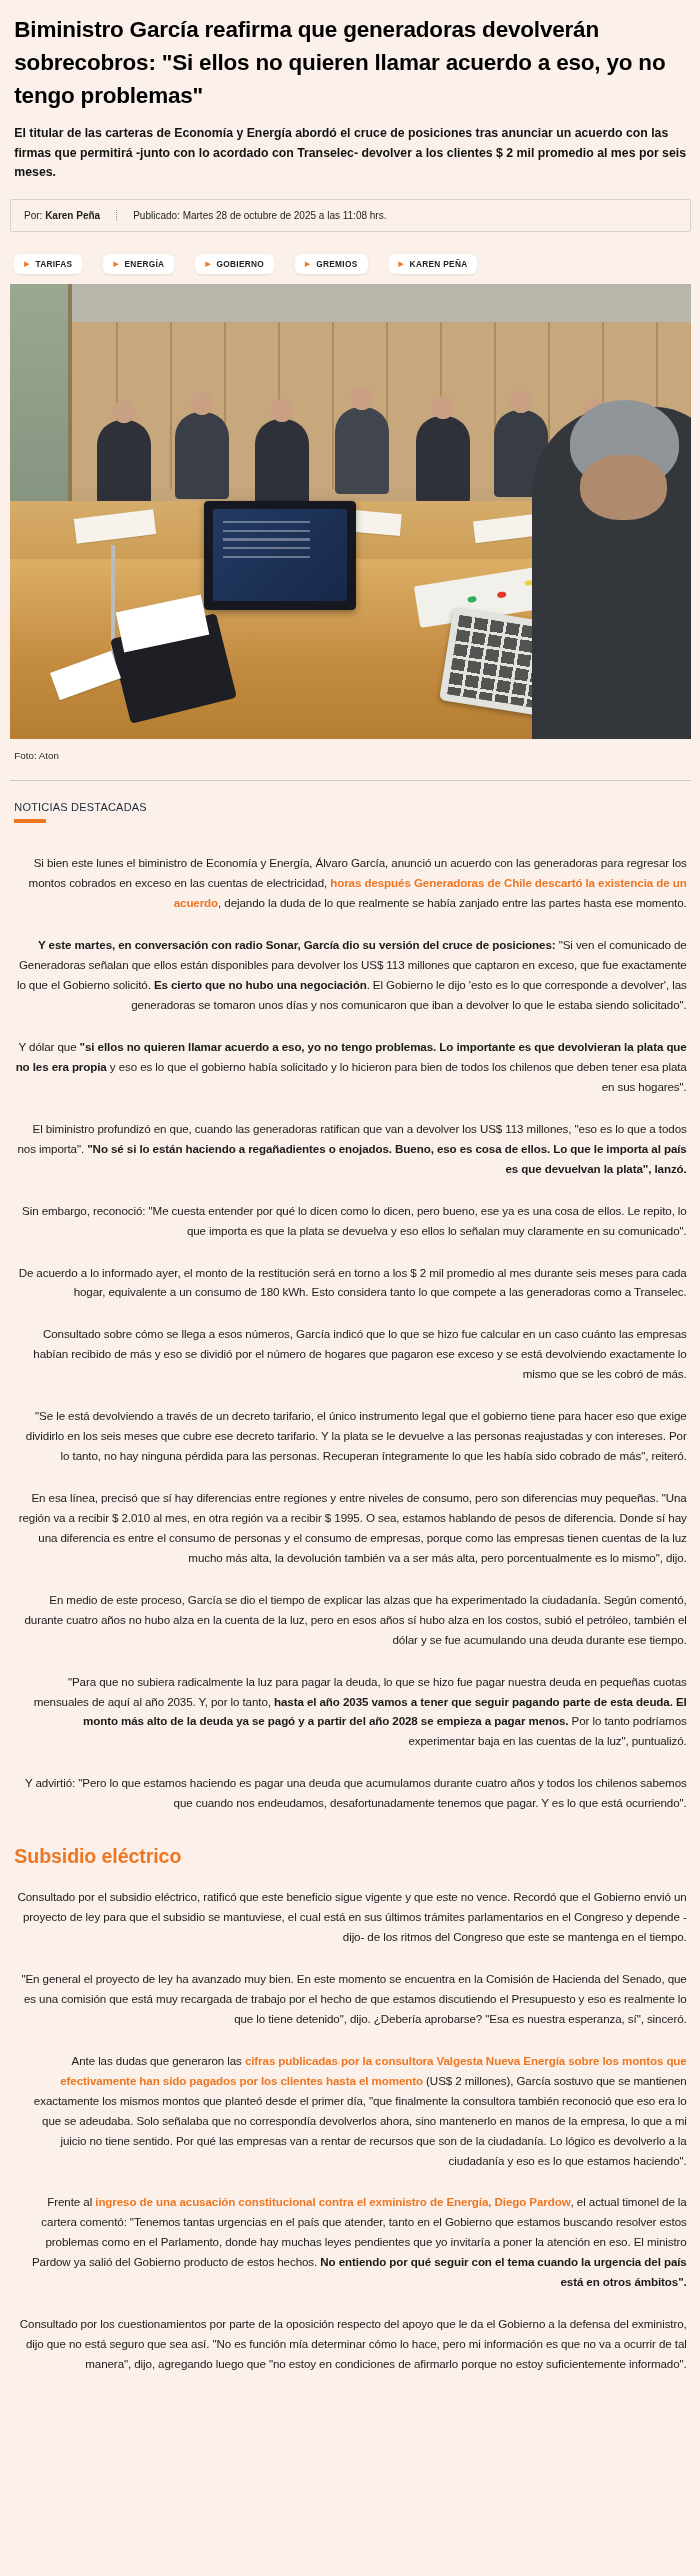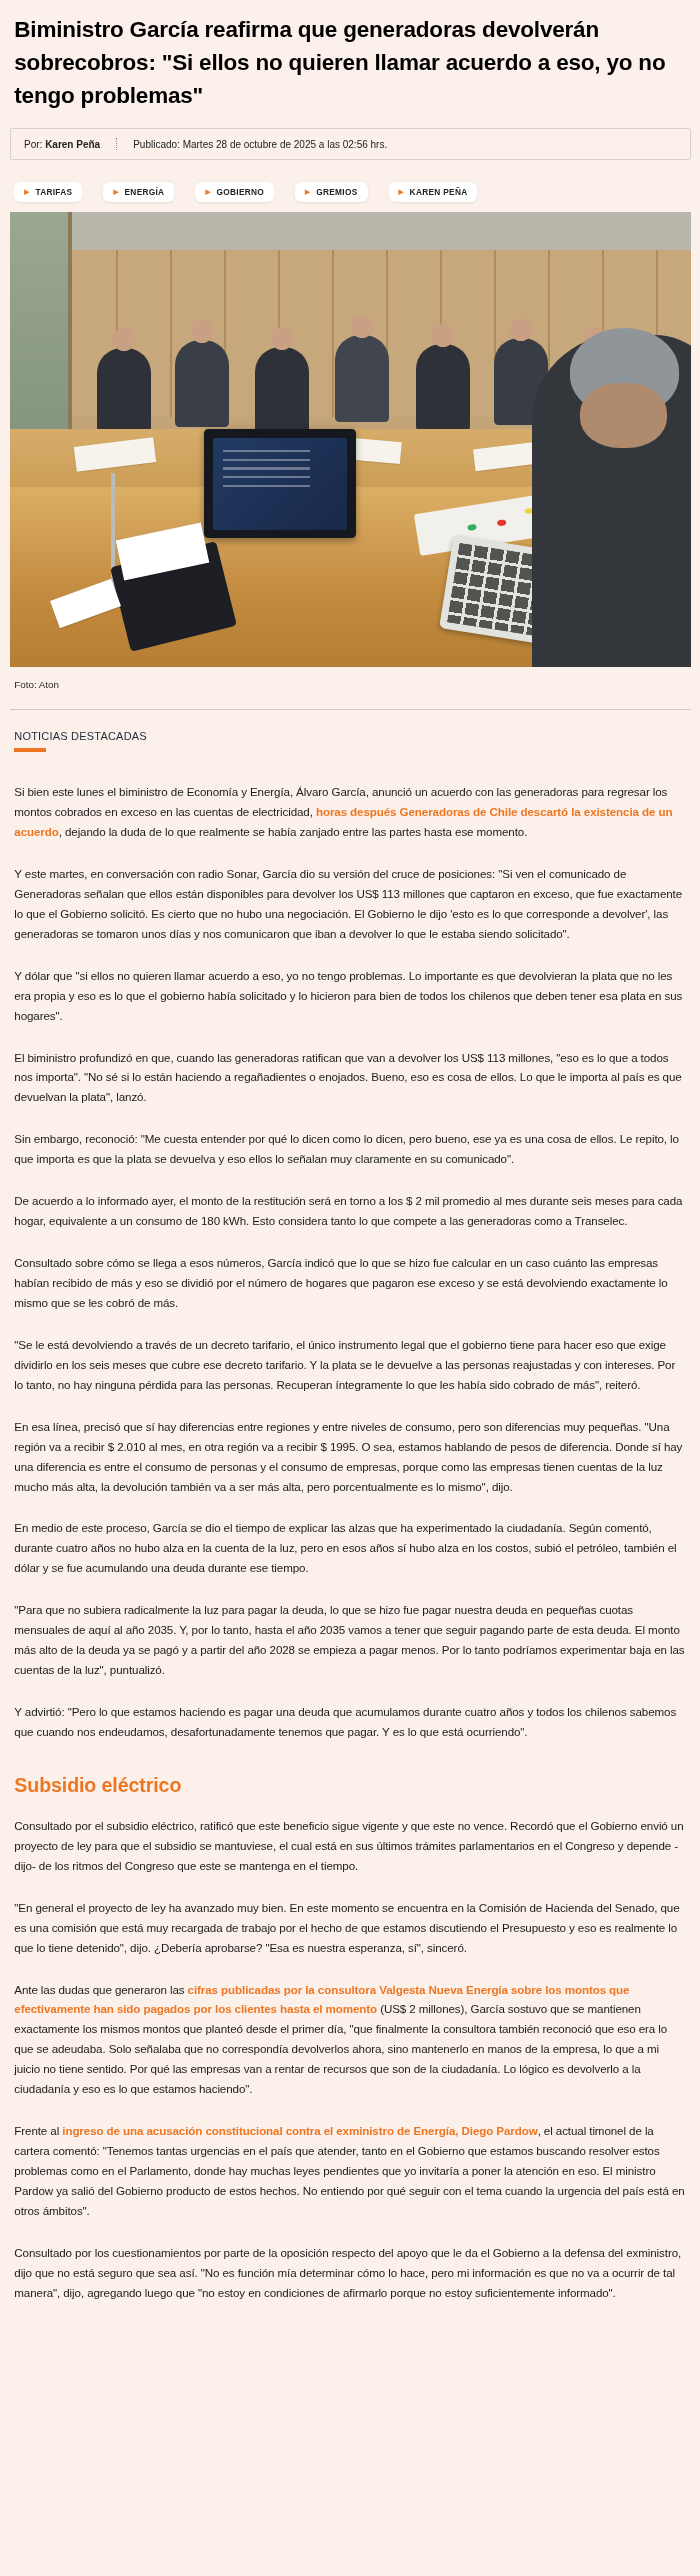--- a/index.html
+++ b/index.html
@@ -135,43 +135,44 @@
   .section-label{
     font-size:11px; font-weight:400; letter-spacing:0.2px;
     color:#1d2b36; margin:20px 4.3px 0 4.3px;
   }
   .accent-bar{ width:32px; height:4.3px; background:var(--accent); margin:5.8px 0 0 4.3px; }
 
   
   .article-body{ margin-top:30px; }
   .article-body p{
     font-size:11.6px; line-height:1.72; color:#1b1b1b;
-    margin:0 4.3px 22px 4.3px; letter-spacing:-0.1px;
-  }
-  .article-body .b{ font-weight:400; }
+    margin:0 4.3px 22px 4.3px; letter-spacing:-0.1px;text-align:right;
+  }
+  .article-body .b{ font-weight:700; }
   .article-body a.inline-link{
     color:var(--accent); font-weight:700; text-decoration:none; cursor:pointer;
   }
   .article-body h2{
     font-size:19.6px; font-weight:700; color:var(--accent);
     margin:32px 4.3px 19px 4.3px; letter-spacing:-0.1px;
   }
 </style>
 </head>
 <body>
 
 <div class="container">
 
   <h1 class="title">Biministro García reafirma que generadoras devolverán sobrecobros: "Si ellos no quieren llamar acuerdo a eso, yo no tengo problemas"</h1>
 
+  <p class="lead">El titular de las carteras de Economía y Energía abordó el cruce de posiciones tras anunciar un acuerdo con las firmas que permitirá -junto con lo acordado con Transelec- devolver a los clientes $ 2 mil promedio al mes por seis meses.</p>
 
   <div class="byline-box">
     <span class="byline-author"><span>Por:</span>&nbsp;<b>Karen Peña</b></span>
     <span class="byline-sep"></span>
-    <span class="byline-date">Publicado: Martes 28 de octubre de 2025 a las 02:56 hrs.</span>
+    <span class="byline-date">Publicado: Martes 28 de octubre de 2025 a las 11:08 hrs.</span>
   </div>
 
   <div class="tags">
       <a class="tag" href="#">
         <span class="arrow">▶</span>
         <span>TARIFAS</span>
       </a>
       <a class="tag" href="#">
         <span class="arrow">▶</span>
         <span>ENERGÍA</span>

